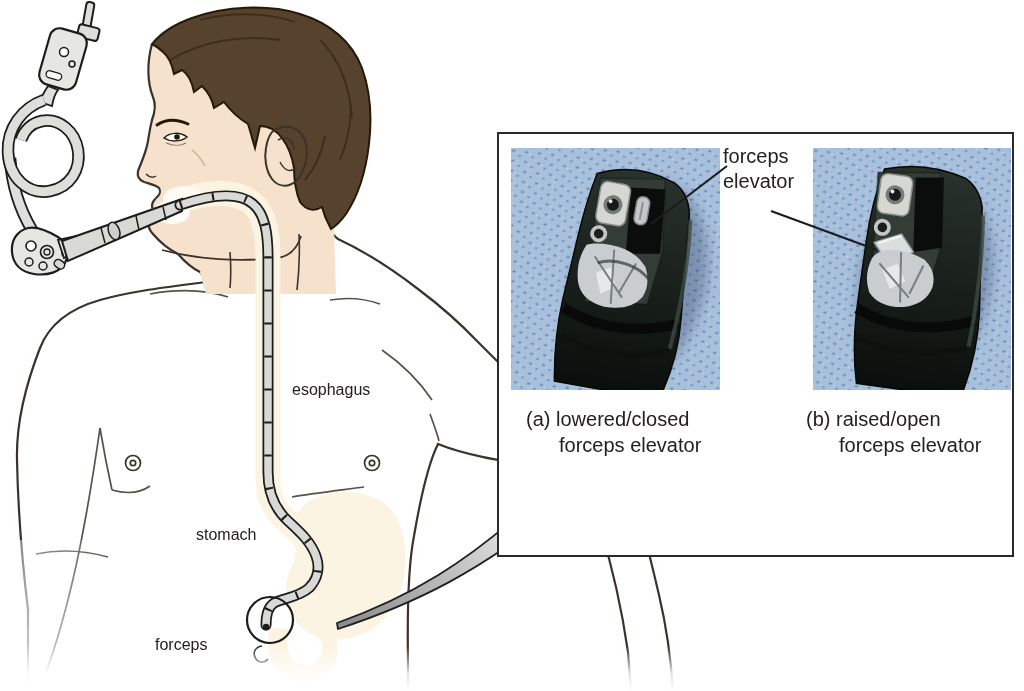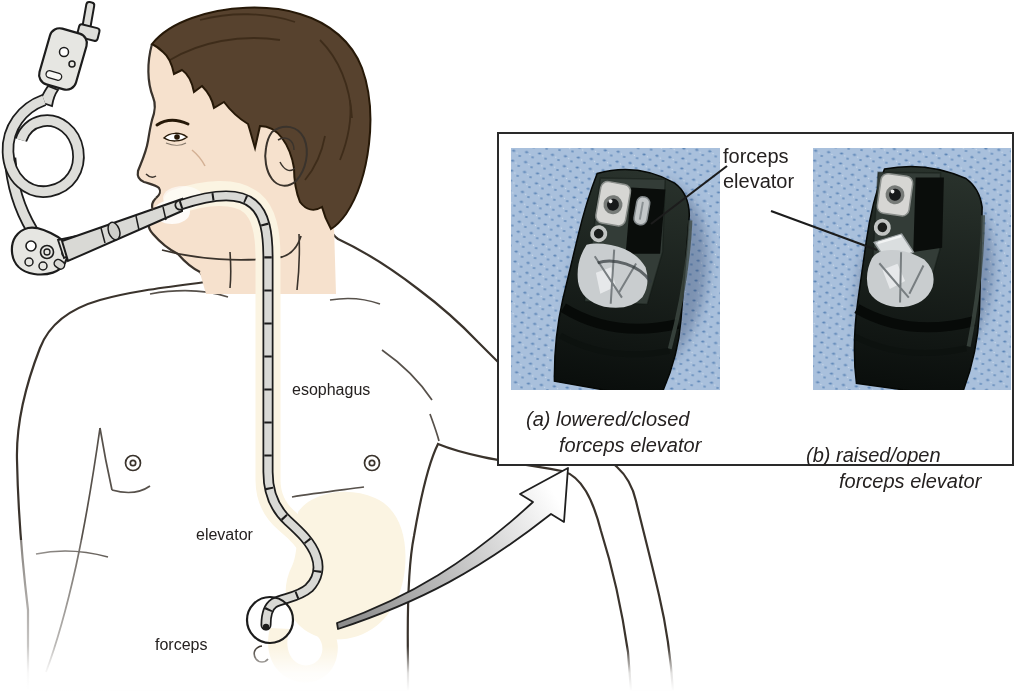--- a/index.html
+++ b/index.html
@@ -7,30 +7,30 @@
          font-family:"Liberation Sans",sans-serif;}
   #art{position:absolute;left:0;top:0;}
   .skinF{fill:var(--c-skin);}
   .faceF{fill:var(--c-skin_face);}
   .outl{stroke:var(--c-outline);fill:none;}
   .hairF{fill:var(--c-hair);stroke:var(--c-hair_dark);}
   .creamF{fill:var(--c-cream);}
   .creamS{stroke:var(--c-cream);fill:none;}
   .greyF{fill:var(--c-scope_grey);stroke:var(--c-tube_dark);}
   .fig-label{position:absolute;color:var(--c-text);font-size:16px;white-space:nowrap;}
-  #panel{position:absolute;left:497px;top:132px;width:517px;height:334px;background:#fff;
+  #panel{position:absolute;left:497px;top:132px;width:517px;height:425px;background:#fff;
          border:2px solid var(--c-panel_border);box-sizing:border-box;}
   .photo{position:absolute;top:14px;height:242px;overflow:hidden;}
   #photoA{left:12px;width:209px;}
   #photoB{left:314px;width:198px;}
   .pointer-label{position:absolute;left:224px;top:10px;width:96px;font-size:20px;
                  line-height:25px;color:var(--c-text);}
   #leads{position:absolute;left:0;top:0;width:513px;height:330px;pointer-events:none;}
-  .caption{position:absolute;top:272px;font-size:20px;line-height:26px;color:var(--c-text);white-space:nowrap;font-style:italic;}
-  #capA{left:27px;} #capB{left:307px;margin-top:36px;}
+  .caption{position:absolute;top:272px;font-size:20px;line-height:26px;color:var(--c-text);white-space:nowrap;}
+  #capA{left:27px;} #capB{left:307px;}
   .cap2{padding-left:33px;}
 </style>
 </head>
 <body>
 
 <div id="stage">
 
   <svg id="art" width="1024" height="691" viewBox="0 0 1024 691">
     <defs>
       <linearGradient id="arrowGrad" gradientUnits="userSpaceOnUse" x1="350" y1="620" x2="555" y2="495">
@@ -195,21 +195,21 @@
     <circle cx="270" cy="620" r="23" fill="none" stroke="#1c1c1c" stroke-width="2.2"></circle>
 
     <path fill="url(#arrowGrad)" stroke="#1f1f1f" stroke-width="1.8" stroke-linejoin="round" d="M 337 623 C 410 597,468 562,533 502 L 520 494 L 568 468 L 564 522 L 551 514
              C 480 570,420 602,338 629 Z"></path>
 
     <rect x="0" y="646" width="720" height="45" fill="url(#fadeB)"></rect>
     <rect x="0" y="540" width="110" height="151" fill="url(#fadeC)"></rect>
   </svg>
 
   <div class="fig-label" style="left:292px;top:381px">esophagus</div>
-  <div class="fig-label" style="left:196px;top:526px">elevator</div>
+  <div class="fig-label" style="left:196px;top:526px">stomach</div>
   <div class="fig-label" style="left:155px;top:636px">forceps</div>
 
   <div id="panel">
 
     <div class="photo" id="photoA">
       <svg width="209" height="242" viewBox="0 0 209 242">
         <defs>
           <pattern id="drapeA" width="13" height="10" patternUnits="userSpaceOnUse" patternTransform="rotate(6)">
             <ellipse cx="3" cy="2.5" rx="1.7" ry="1.1" fill="#4a77ad" opacity="0.8"></ellipse>
             <ellipse cx="9.5" cy="7" rx="1.5" ry="1" fill="#5580b4" opacity="0.7"></ellipse>

